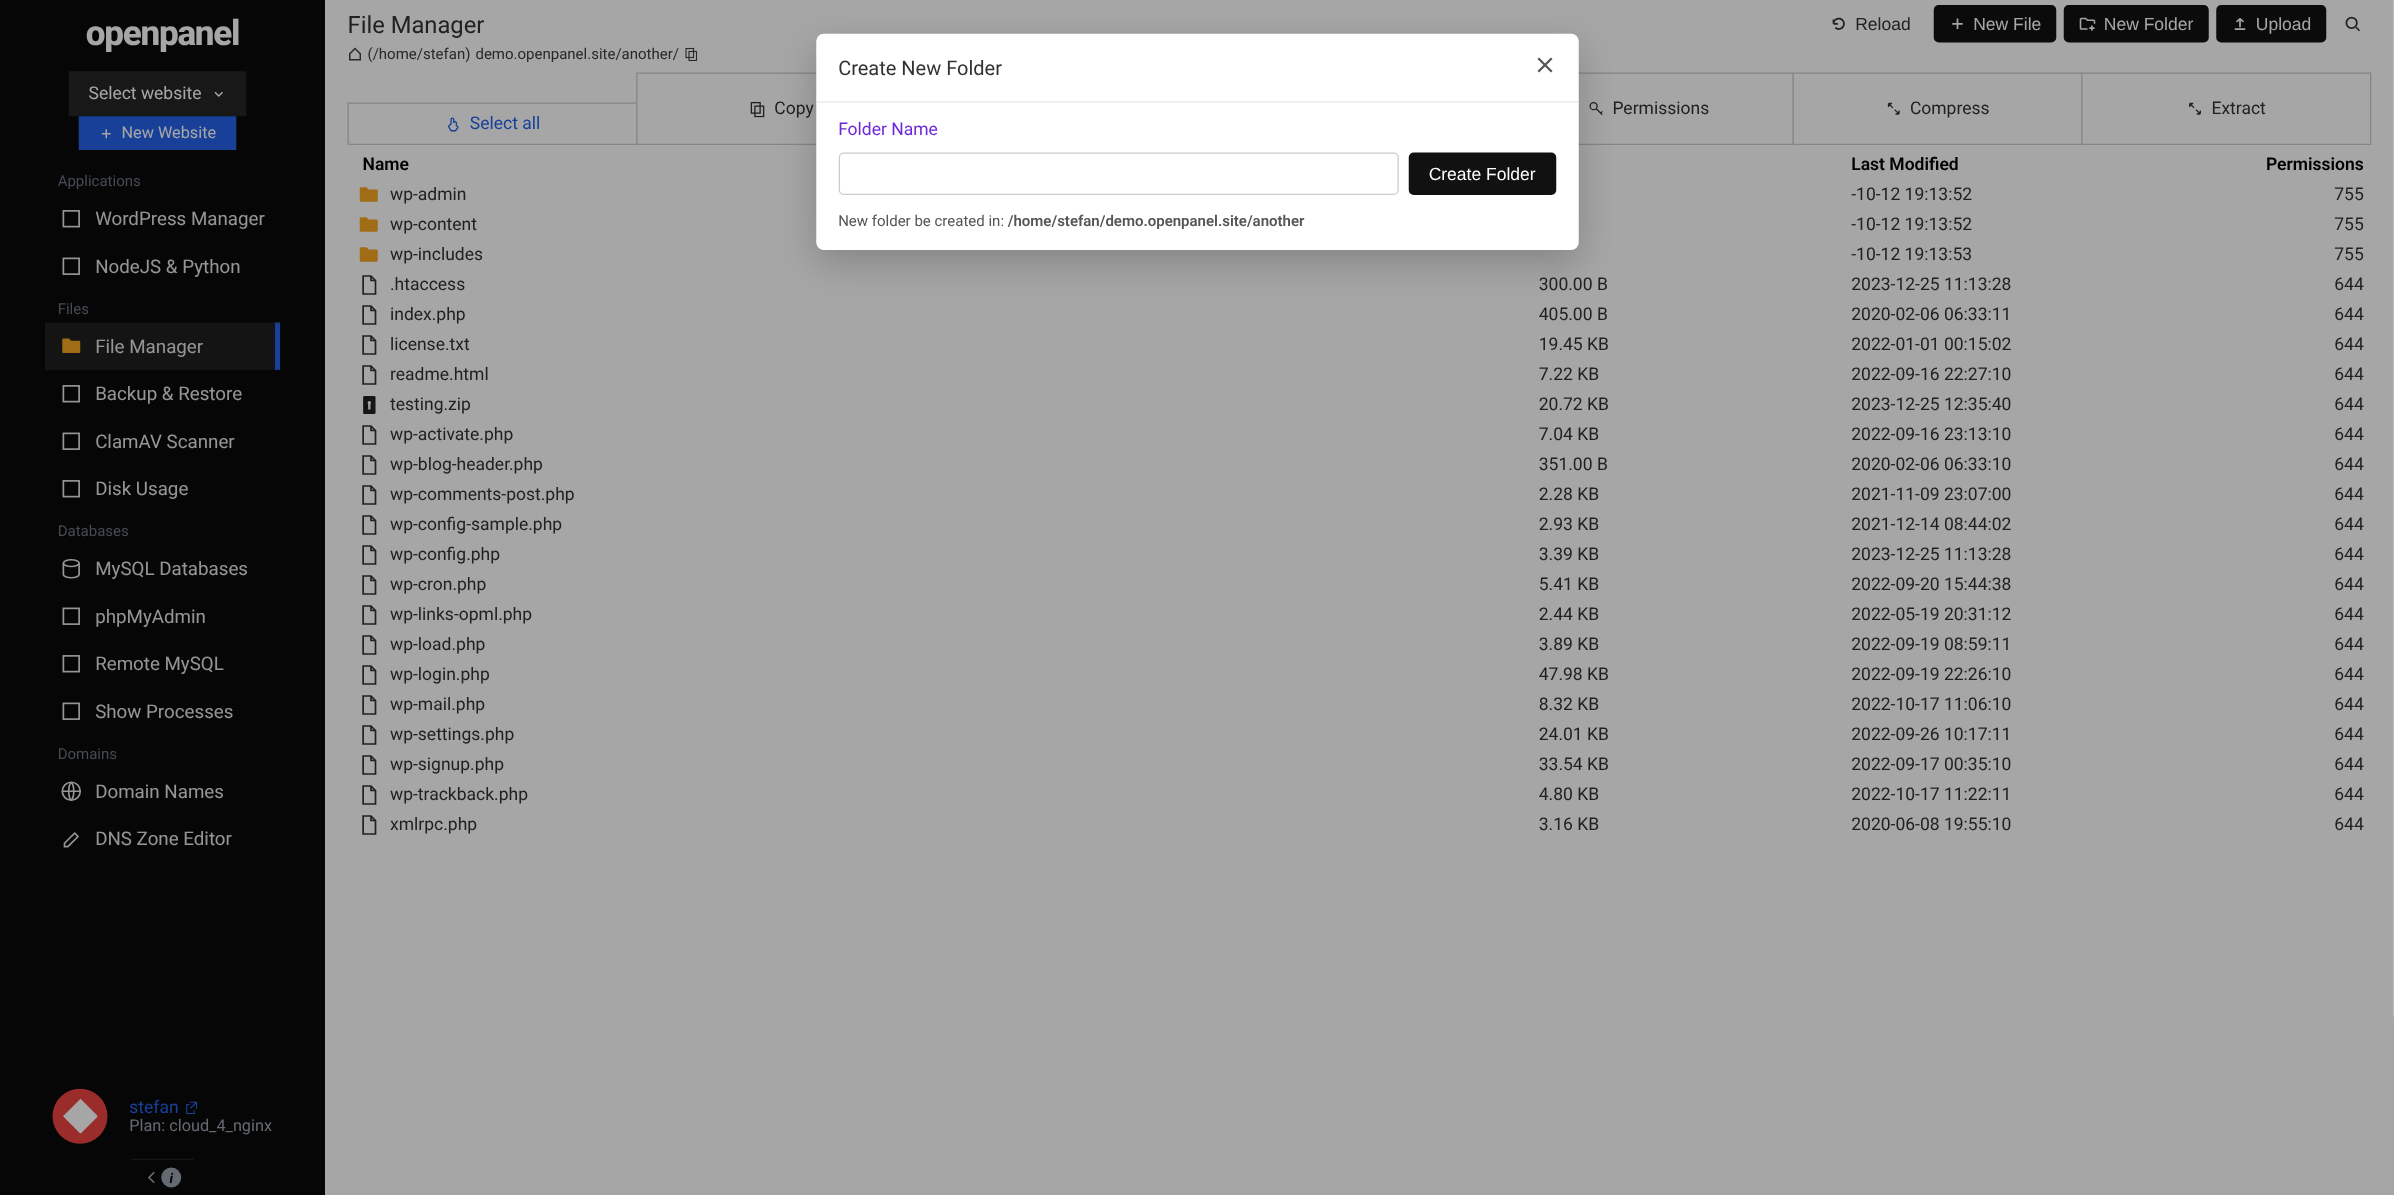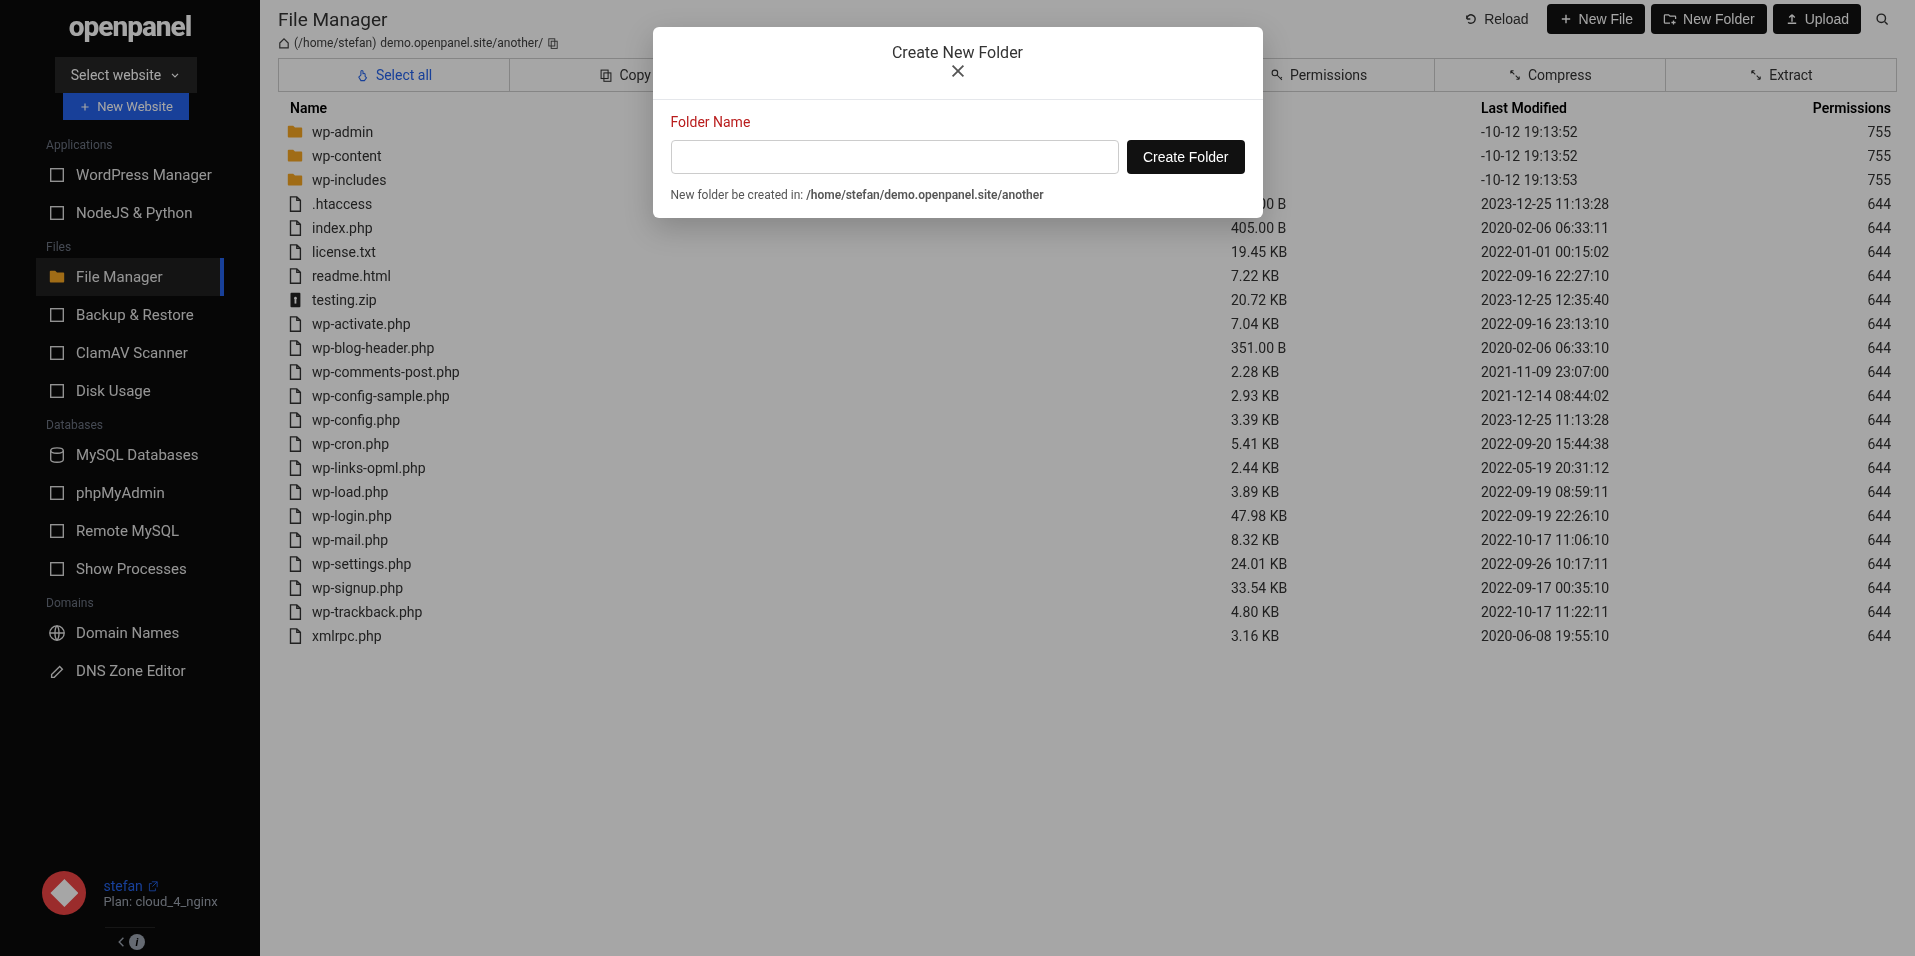--- a/index.html
+++ b/index.html
@@ -36,45 +36,45 @@
 .header-actions { display: flex; gap: 6px; align-items: center; }
 .btn { display: flex; align-items: center; gap: 6px; padding: 7px 12px; font-size: 14px; border-radius: 4px; cursor: pointer; border: none; background: transparent; }
 .btn svg { width: 14px; height: 14px; }
 .btn-reload { color: #333; }
 .btn-dark { background: #111; color: #fff; }
 .btn-search { color:#333; padding:7px 8px;}
 
 
 .toolbar { display: flex; padding: 0 18px 4px; gap: 0; }
 .tool-btn { flex: 1 1 0; border: 1px solid #ccc; padding: 8px 0; display: flex; justify-content: center; align-items: center; gap: 6px; font-size: 14px; cursor: pointer; background: #fff; margin-left: -1px; color: #333; }
-.tool-btn:first-child { margin-left: 0; }
+.tool-btn:first-child { margin-left: 0; margin-top: 24px; }
 .tool-btn.primary { color: #2563eb; }
 .tool-btn svg { width: 14px; height: 14px; }
 
 
 .table { flex: 1; overflow: auto; padding: 0 18px; }
 .thead, .trow { display: grid; grid-template-columns: 1fr 250px 280px 130px; align-items: center; }
 .thead { font-weight: 600; font-size: 14px; padding: 4px 6px; }
 .thead .th:first-child { padding-left: 6px; }
 .thead .th:last-child { text-align: right; }
 .trow { padding: 3px 6px; font-size: 14px; cursor: pointer; }
 .cell-name { display: flex; align-items: center; gap: 8px; color: #333; padding-left: 2px;}
 .cell-name .file-ico { width: 18px; height: 18px; display: flex; align-items:center; justify-content:center;}
 .cell-perm { text-align: right; color: #333; }
 .cell-size, .cell-mod { color: #333; }
 
 
 .overlay { position: absolute; inset: 0; background: rgba(0,0,0,0.35); display: flex; justify-content: center; align-items: flex-start; }
 .modal { background: #fff; width: 610px; margin-top: 27px; border-radius: 6px; box-shadow: 0 10px 30px rgba(0,0,0,.2); }
-.modal-head { padding: 16px 18px; display: flex; justify-content: space-between; align-items: center; border-bottom: 1px solid #e5e7eb; flex-direction: column; }
+.modal-head { padding: 16px 18px; display: flex; justify-content: space-between; align-items: center; border-bottom: 1px solid #e5e7eb; }
 .modal-title { font-size: 16px; color: #333; }
 .modal-close { cursor: pointer; }
 .modal-close svg { width: 18px; height: 18px; color: #555; }
 .modal-body { padding: 14px 18px 16px; }
-.field-label { font-size: 14px; color: #b91c1c; margin-bottom: 10px; }
+.field-label { font-size: 14px; color: #6d28d9; margin-bottom: 10px; }
 .field-row { display: flex; gap: 8px; }
 .field-row input { flex: 1; border: 1px solid #ccc; border-radius: 4px; padding: 8px 10px; font-size: 14px; }
 .field-row button { background: #111; color: #fff; border: none; padding: 8px 16px; border-radius: 4px; font-size: 14px; cursor: pointer; }
 .hint { font-size: 12px; color: #555; margin-top: 14px; }
 .hint .path { font-weight: 600; }
 
 
 .ico-folder { fill: #f6a623; }
 .ico-file { stroke: #333; fill: none; }
 </style>

